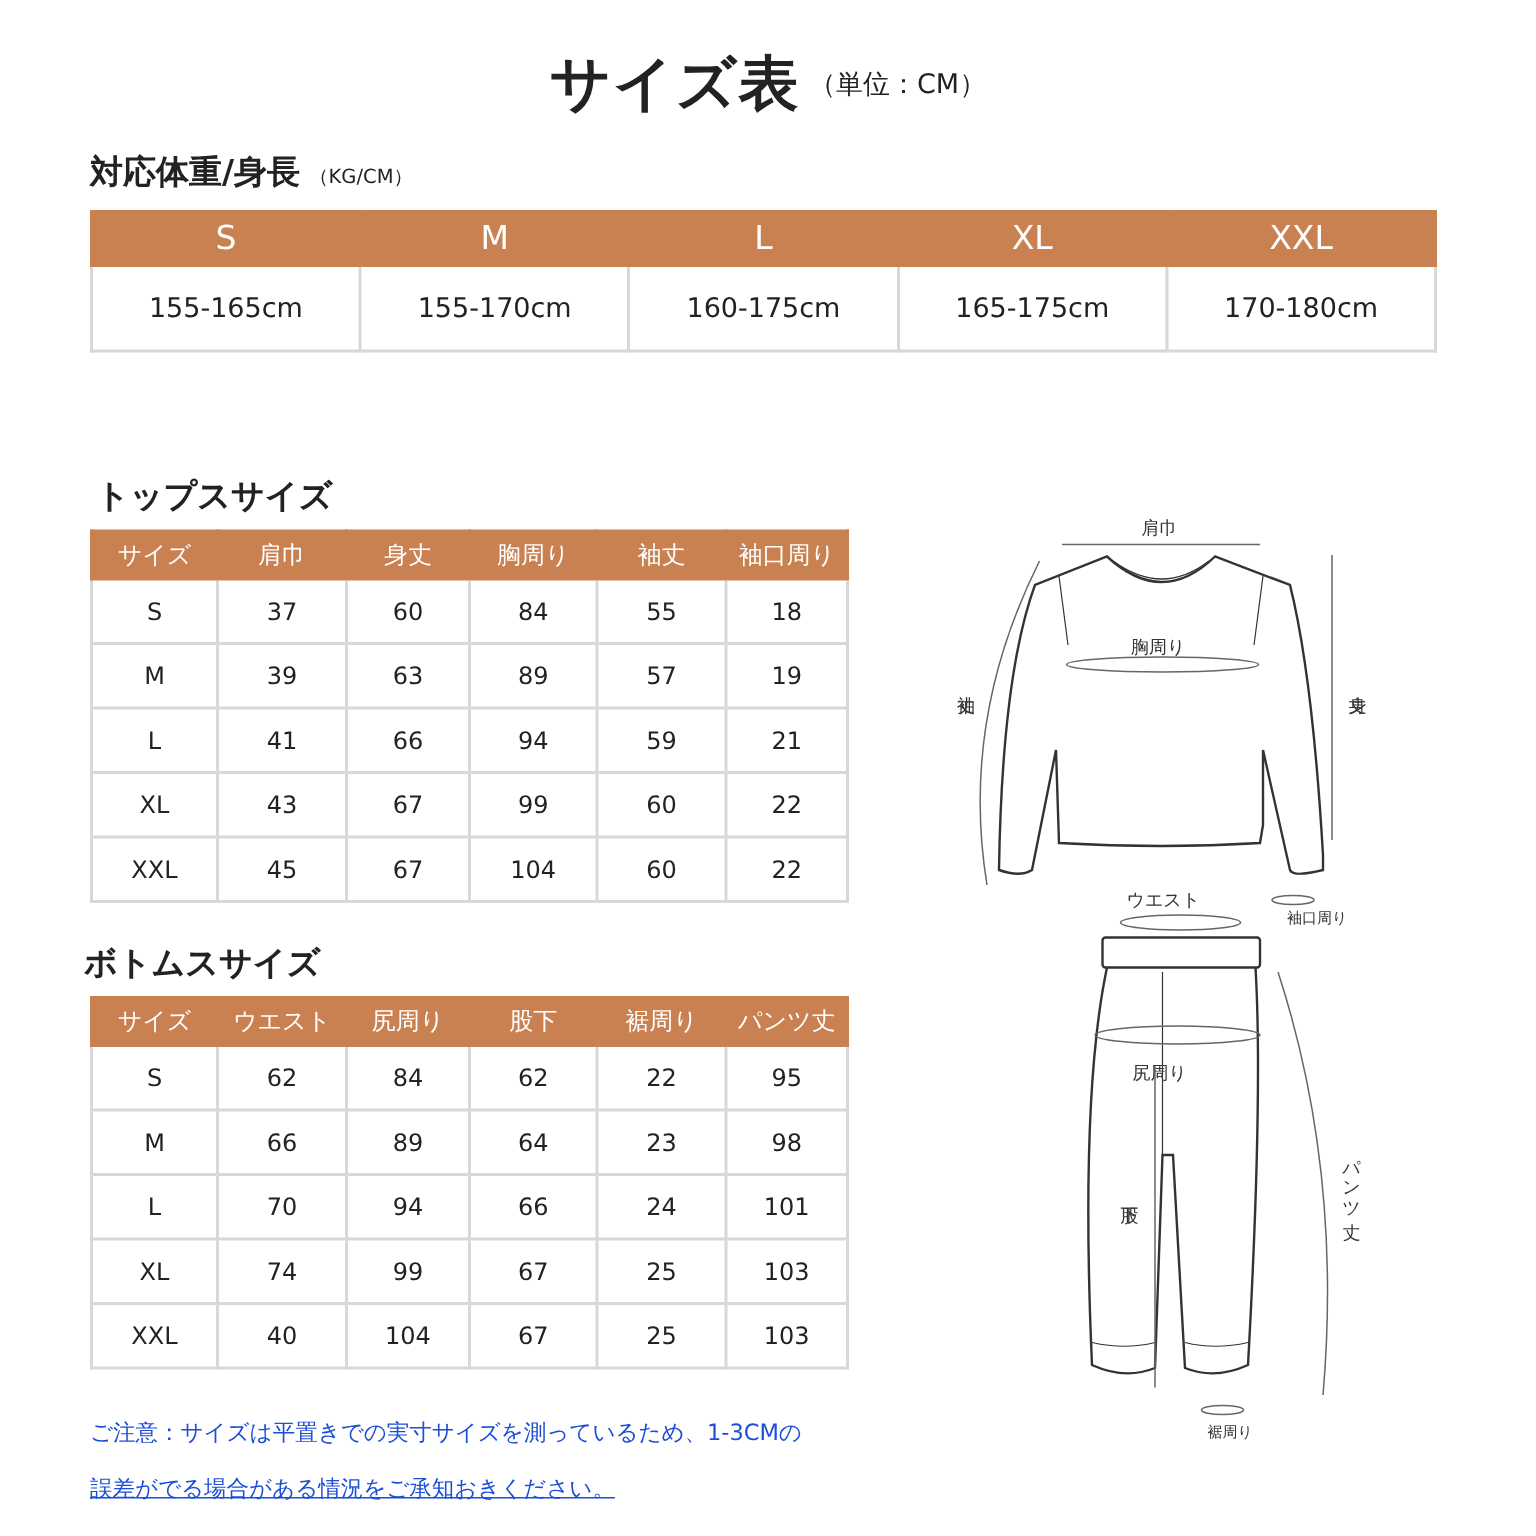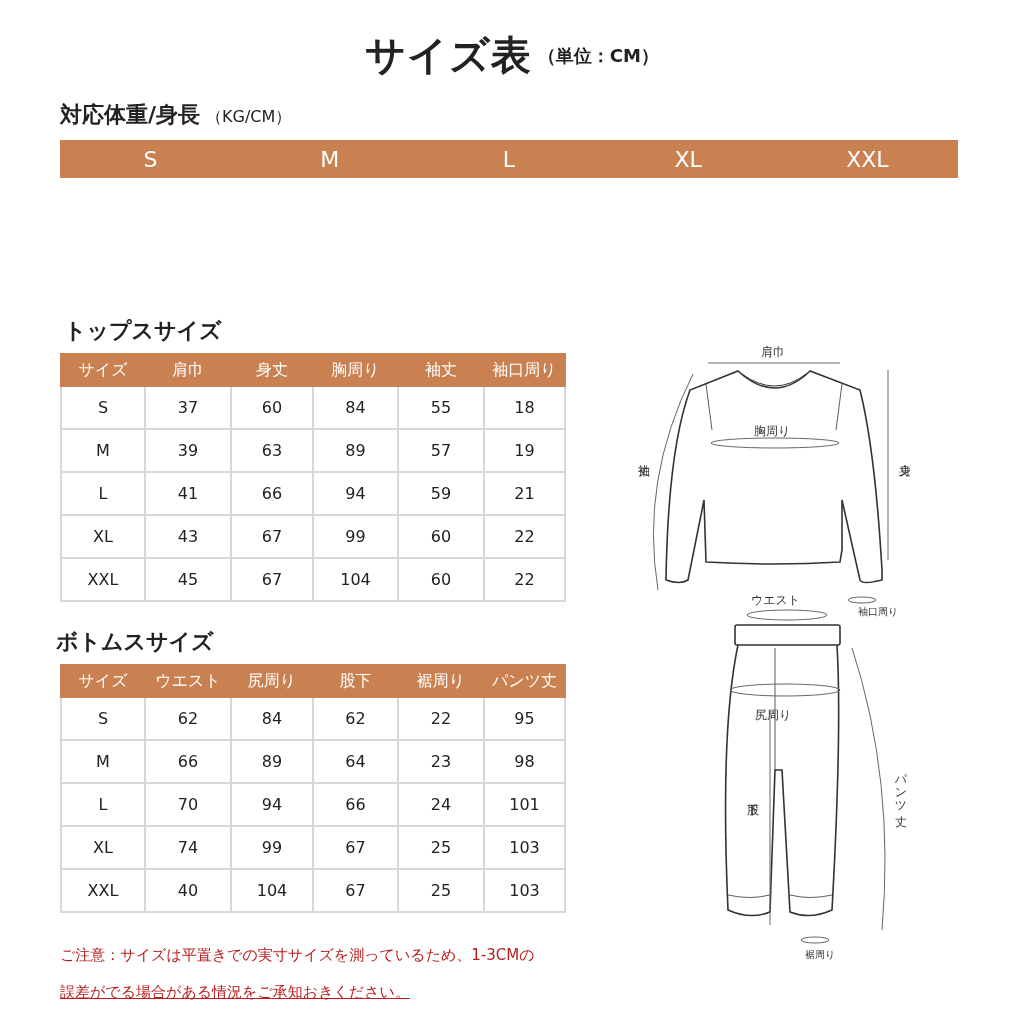--- a/index.html
+++ b/index.html
@@ -1,34 +1,34 @@
 <!DOCTYPE html>
 <html><head>
 <meta charset="utf-8">
 <style>
   html, body { margin:0; padding:0; background:#fff; }
   body { width:1024px; height:1024px; position:relative; overflow:hidden;
          font-family:"DejaVu Sans","Liberation Sans",sans-serif; color:#222; }
   .title { position:absolute; left:0; width:1024px; top:28px; text-align:center; }
   .title .main { font-size:40px; font-weight:bold; letter-spacing:1px; vertical-align:middle; }
-  .title .unit { font-size:18px; vertical-align:middle; margin-left:6px;font-weight:bold; }
+  .title .unit { font-size:18px; vertical-align:middle; margin-left:6px; }
   .h2 { position:absolute; font-size:22px; font-weight:bold; color:#222; }
-  .h2 small { font-size:16px; font-weight:normal; margin-left:6px; }
+  .h2 small { font-size:13px; font-weight:normal; margin-left:6px; }
   table { position:absolute; border-collapse:collapse; table-layout:fixed; }
   td, th { border:2px solid #d8d8d8; text-align:center; padding:0; }
   th { background:#c98152; color:#fff; font-weight:normal; border-color:#c98152; }
   #t1 { left:60px; top:140px; width:898px; }
   #t1 th { height:34px; font-size:22px; }
   #t1 td { height:55px; font-size:18px; }
   .grid6 { width:504px; }
   .grid6 th { height:30px; font-size:16px; }
   .grid6 td { height:41px; font-size:16px; }
   #t2 { left:60px; top:353px; }
   #t3 { left:60px; top:664px; }
-  .note { position:absolute; left:60px; font-size:15px; color:#b91c1c; }
+  .note { position:absolute; left:60px; font-size:15px; color:#1d4ed8; }
   .diagram { position:absolute; left:620px; top:330px; width:320px; height:680px; }
   .lbl { position:absolute; font-size:12px; color:#333; }
   .vlbl { position:absolute; font-size:12px; color:#333; writing-mode:vertical-rl; }
 </style>
 </head>
 <body>
 
 <div class="title">
   <span class="main">サイズ表</span><span class="unit">（単位：CM）</span>
 </div>
@@ -38,20 +38,27 @@
 </div>
 
 <table id="t1">
   <tbody>
       <tr>
     <th>S</th>
     <th>M</th>
     <th>L</th>
     <th>XL</th>
     <th>XXL</th>
+  </tr>
+  <tr>
+    <td>155-165cm</td>
+    <td>155-170cm</td>
+    <td>160-175cm</td>
+    <td>165-175cm</td>
+    <td>170-180cm</td>
   </tr>
 </tbody>
   </table>
 
 <div class="h2" style="left:64px; top:316px;">トップスサイズ</div>
 
 <table id="t2" class="grid6">
   <colgroup>
       <col style="width:84px">
       <col style="width:86px">

